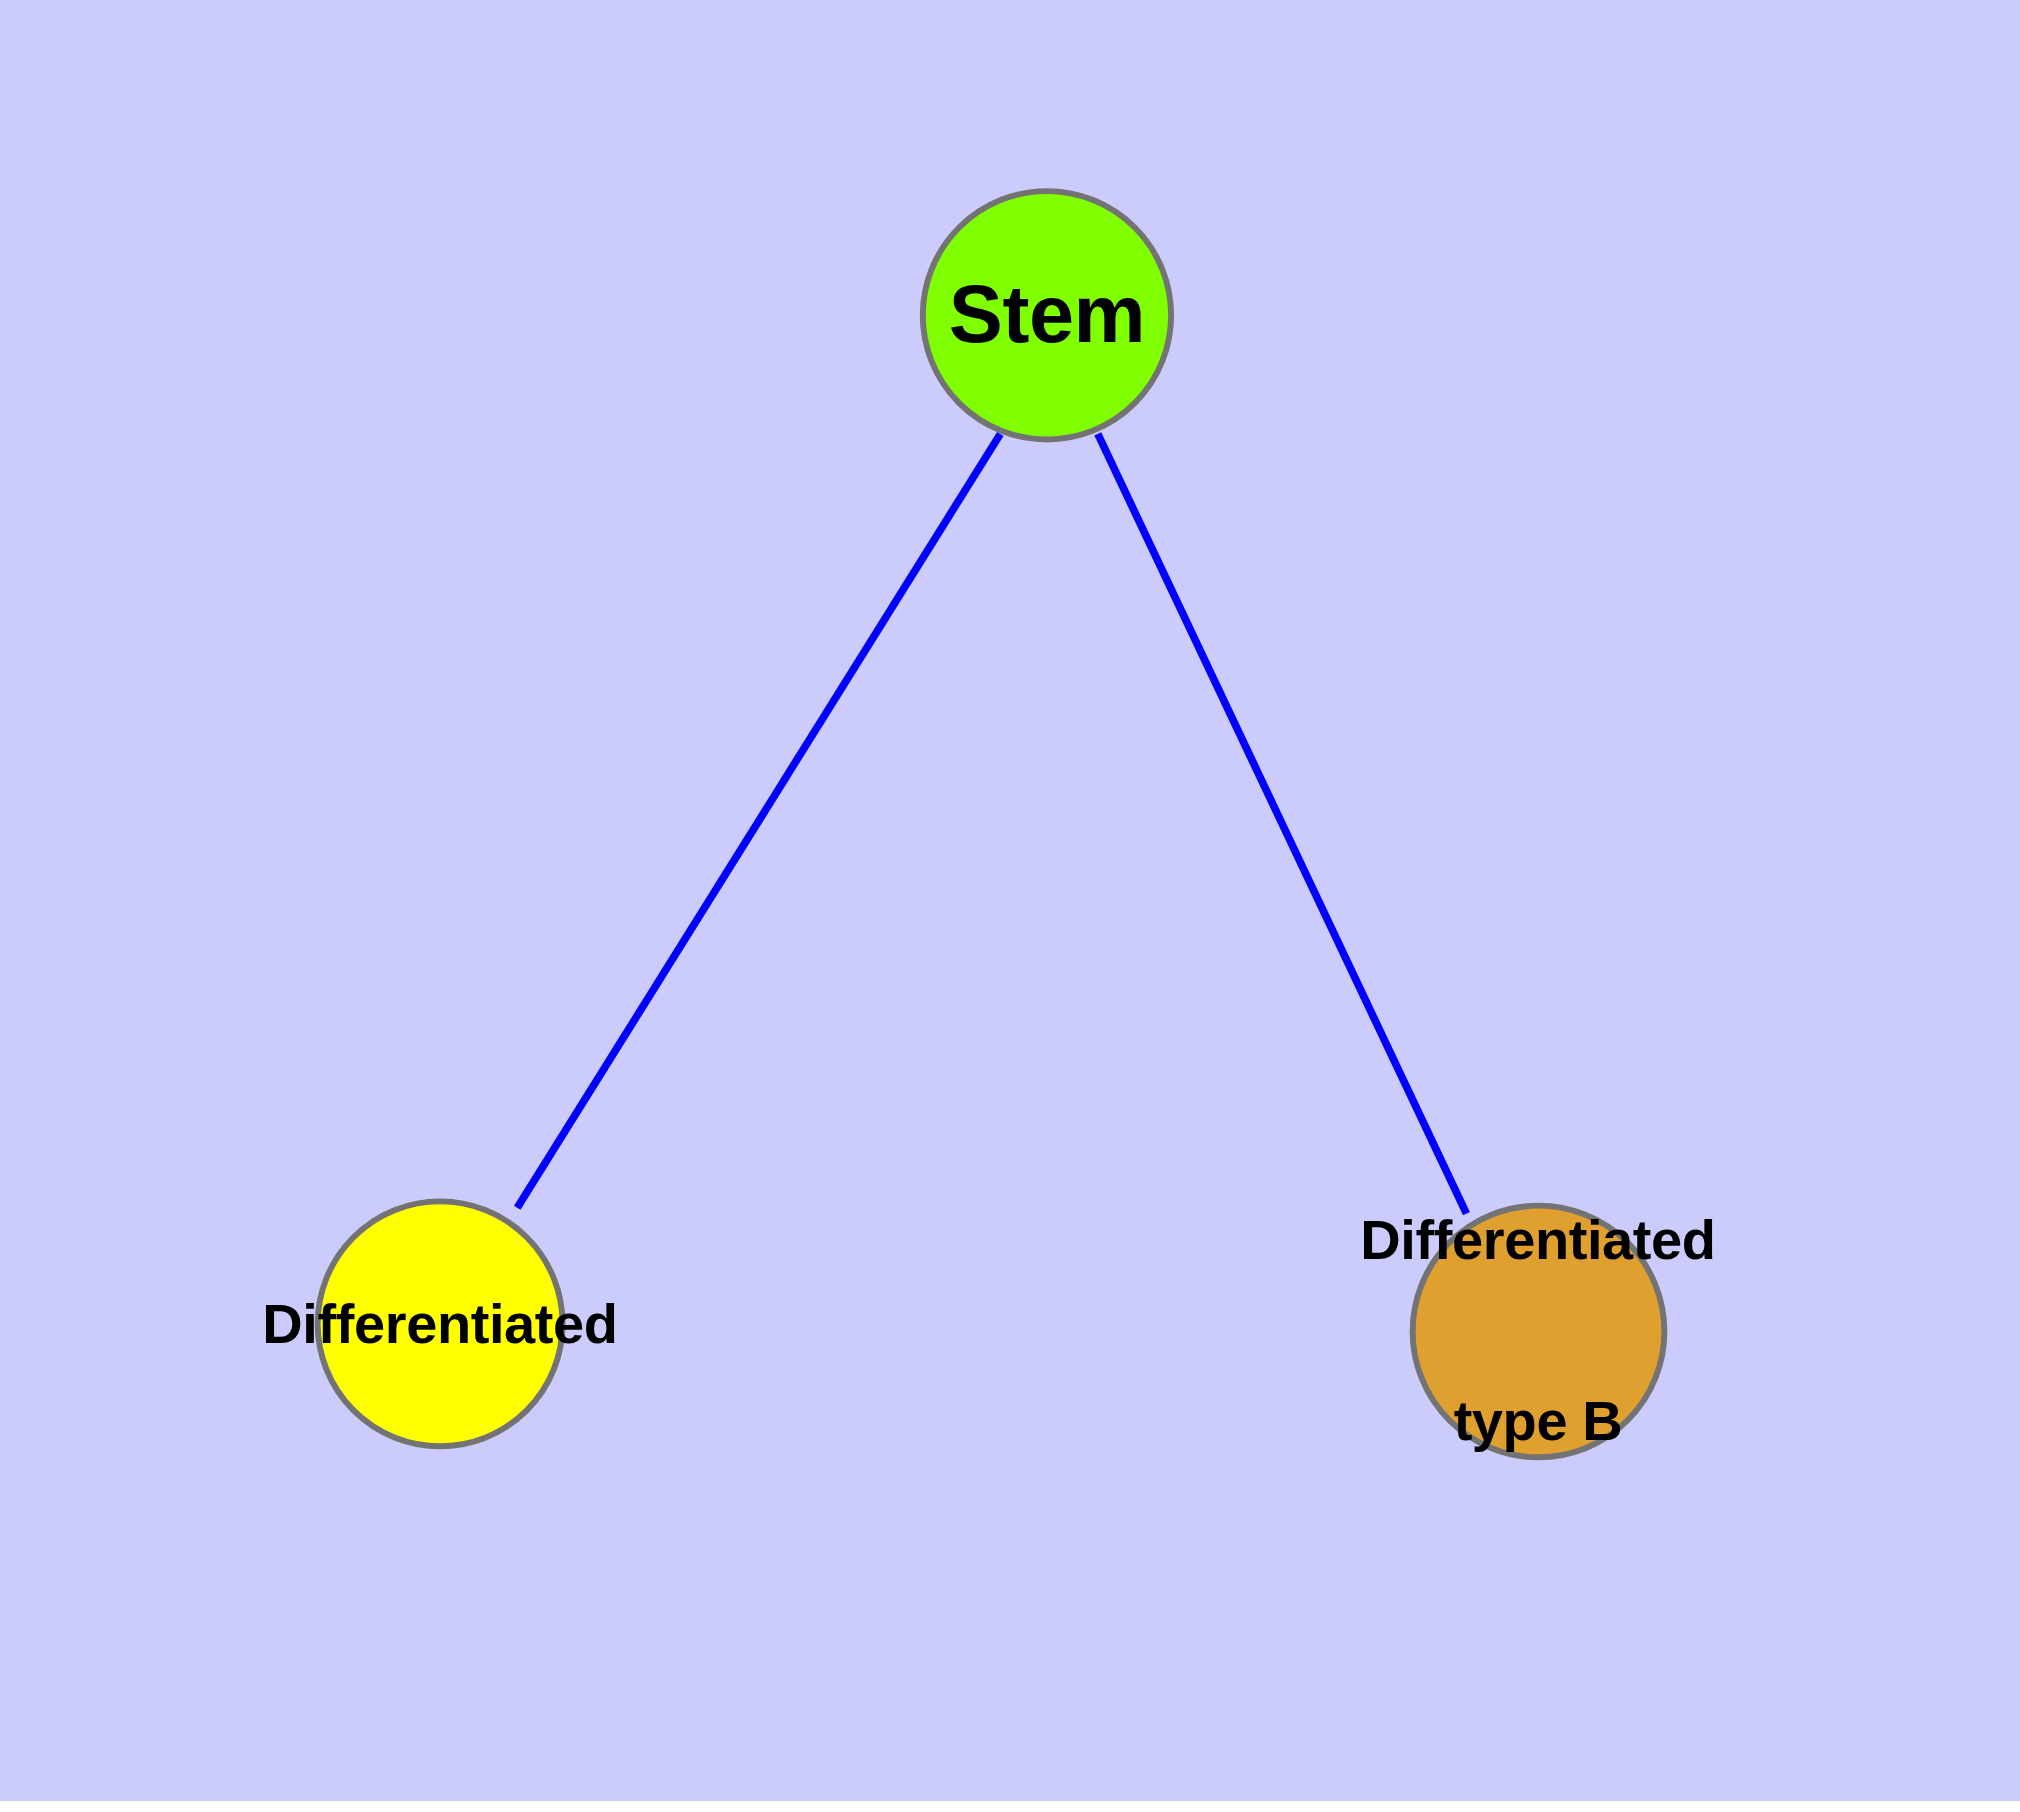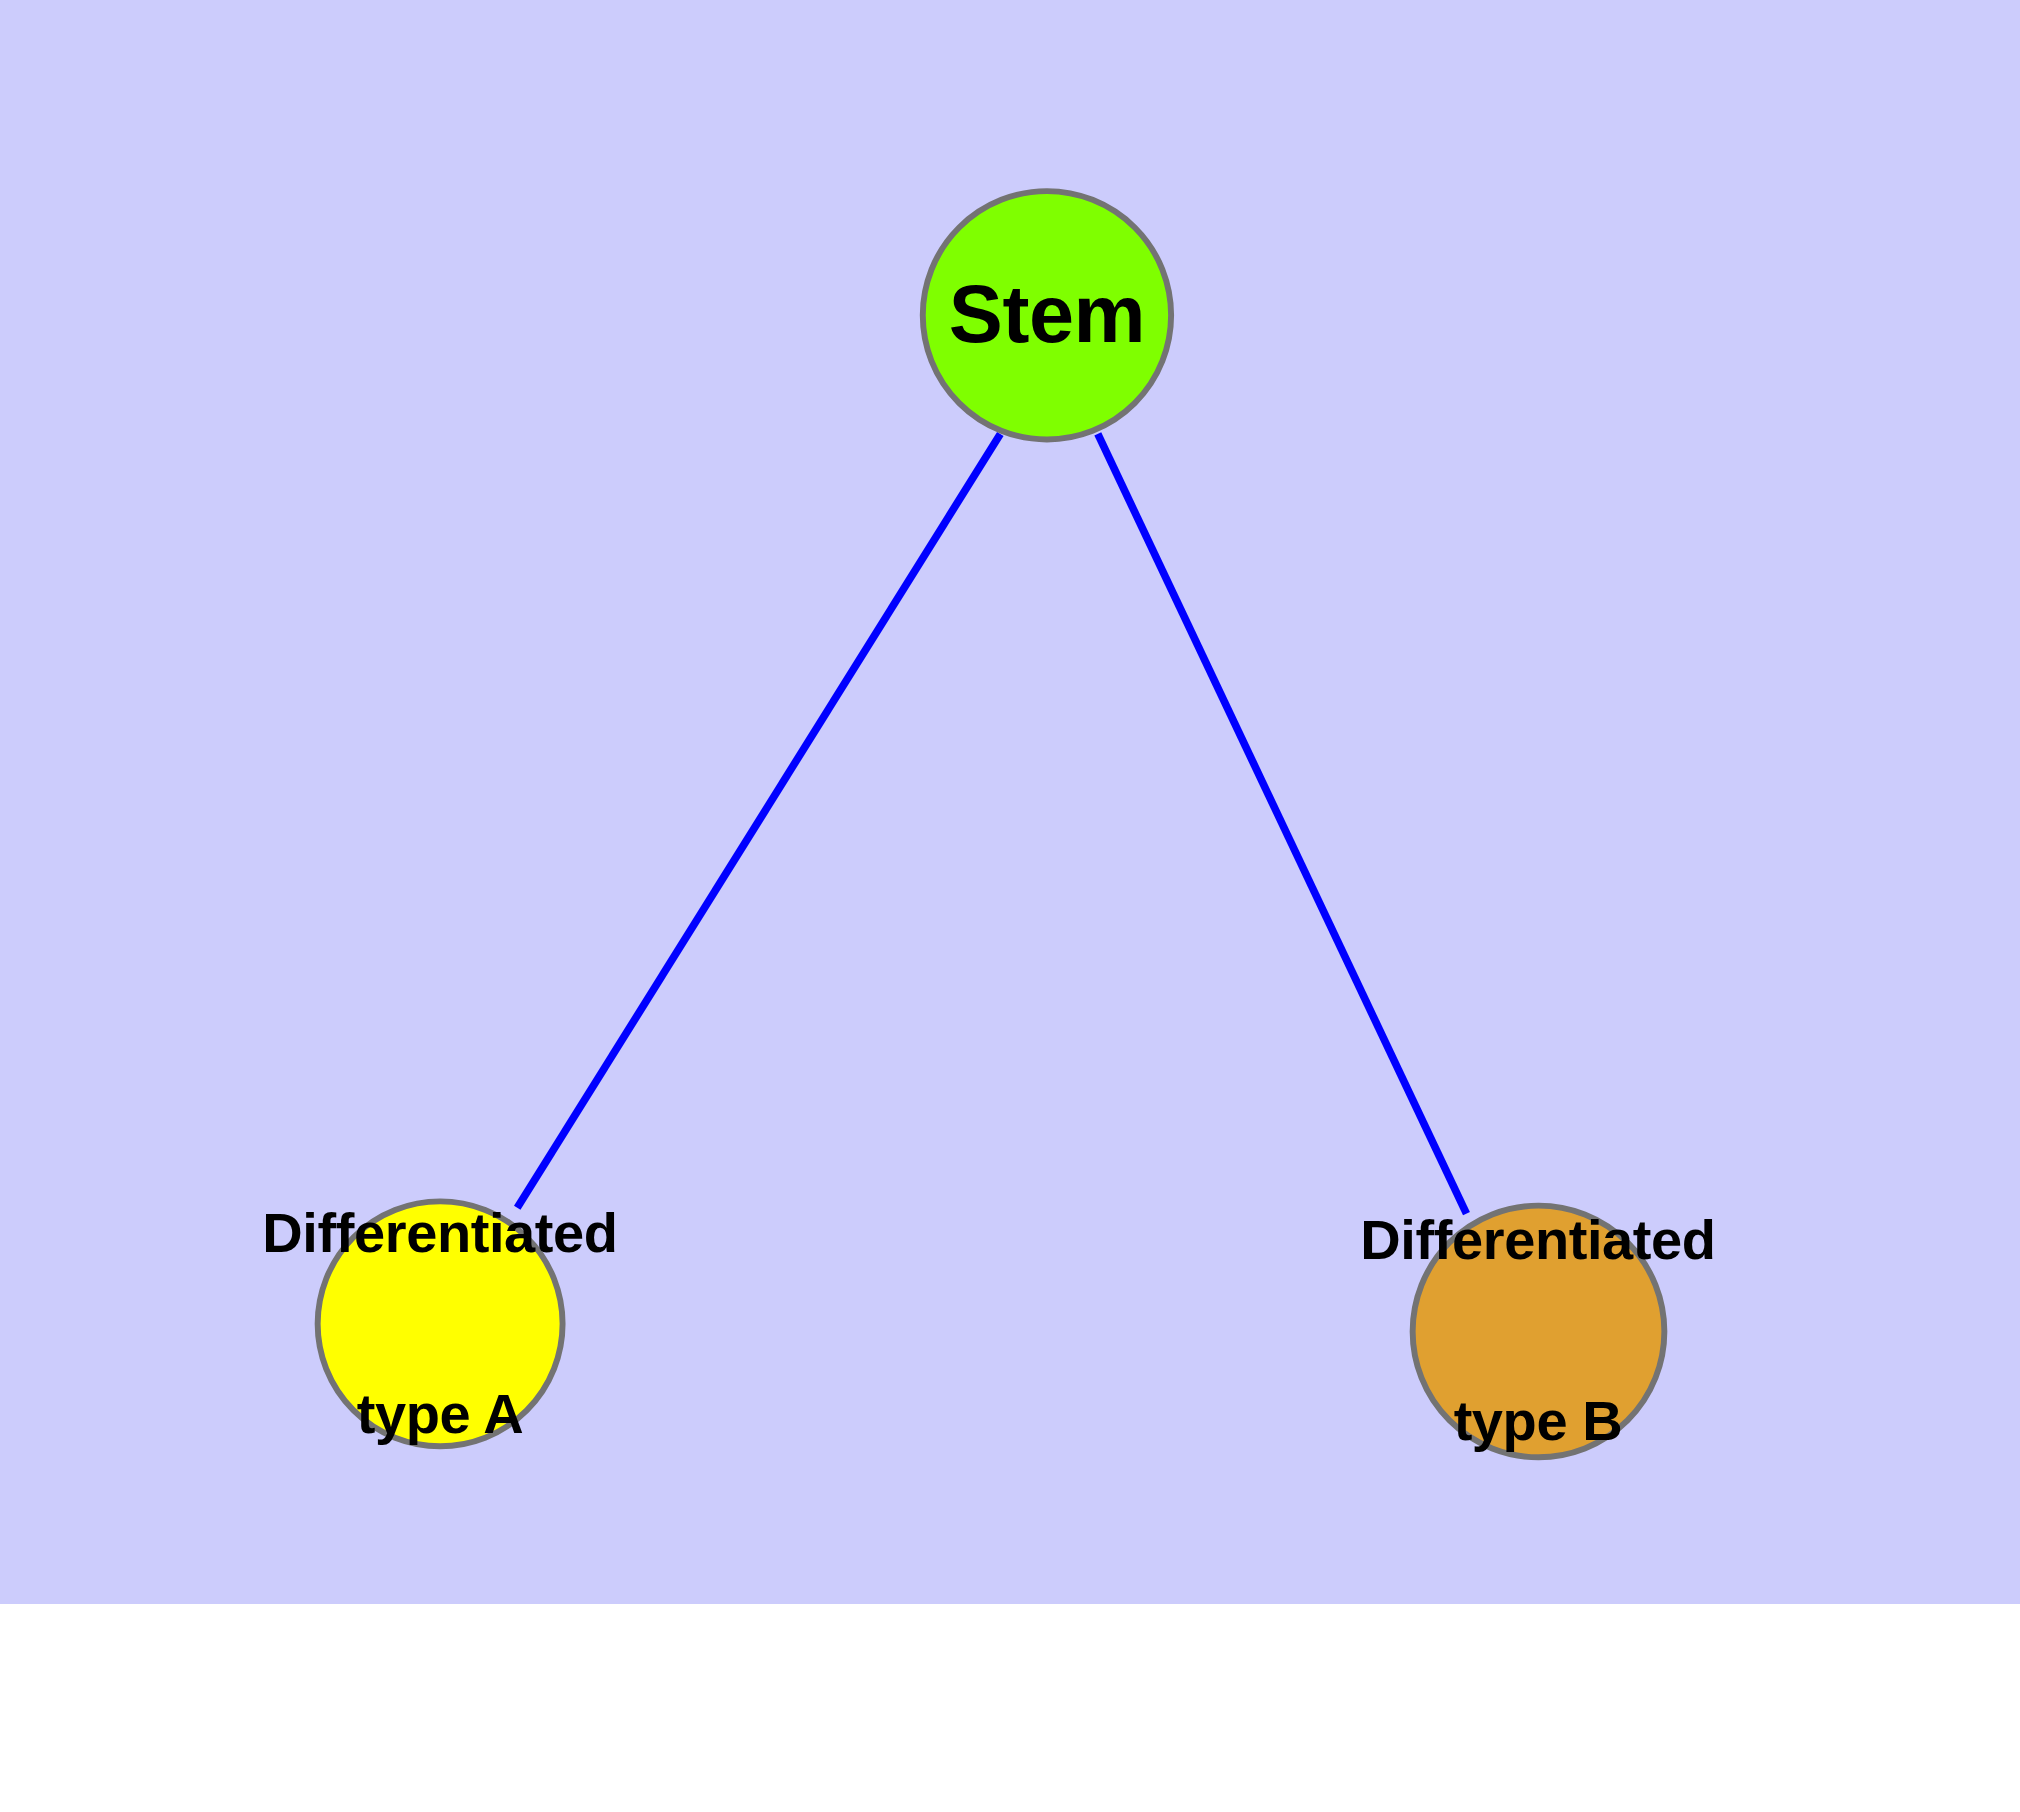--- a/index.html
+++ b/index.html
@@ -43,21 +43,21 @@
   .label-stem {
     font-size: 81px;
   }
   .label-diff {
     font-size: 56px;
   }
 </style>
 </head>
 <body>
 
-<div id="canvas" style="width: 2021px; height: 1604px;">
+<div id="canvas" style="width: 2021px; height: 1801px;">
 
   <div id="bg-rect" style="background: rgb(204, 204, 252);"></div>
 
   <svg id="graph-svg" viewBox="0 0 2384 2138" xmlns="http://www.w3.org/2000/svg" style="width: 2021px; height: 1812px;">
     <g id="edges-group">
       <line id="edge-stem-a" x1="1180" y1="512" x2="610" y2="1425" stroke="#0000ff" stroke-width="9" stroke-linecap="butt"></line>
       <line id="edge-stem-b" x1="1295" y1="512" x2="1730" y2="1432" stroke="#0000ff" stroke-width="9" stroke-linecap="butt"></line>
     </g>
     <g id="nodes-group">
       <circle id="node-stem" cx="1235" cy="372" r="146.5" fill="#7fff00" stroke="#737373" stroke-width="7"></circle>
@@ -65,21 +65,20 @@
       <circle id="node-diff-b" cx="1815" cy="1571" r="148.5" fill="#e0a030" stroke="#737373" stroke-width="7"></circle>
     </g>
   </svg>
 
   <div class="node-label label-stem" id="label-stem" style="left: 1047px; top: 315px; color: rgb(0, 0, 0);">
     <div>Stem</div>
   </div>
 
   <div class="node-label label-diff" id="label-diff-a" style="left: 440px; top: 1324px; color: rgb(0, 0, 0);">
     <div>Differentiated</div>
-    <div>type A</div>
   </div>
 
   <div class="node-label label-diff" id="label-diff-b" style="left: 1538px; top: 1331px; color: rgb(0, 0, 0);">
     <div>Differentiated</div>
     <div>type B</div>
   </div>
 
 </div>
 
 

